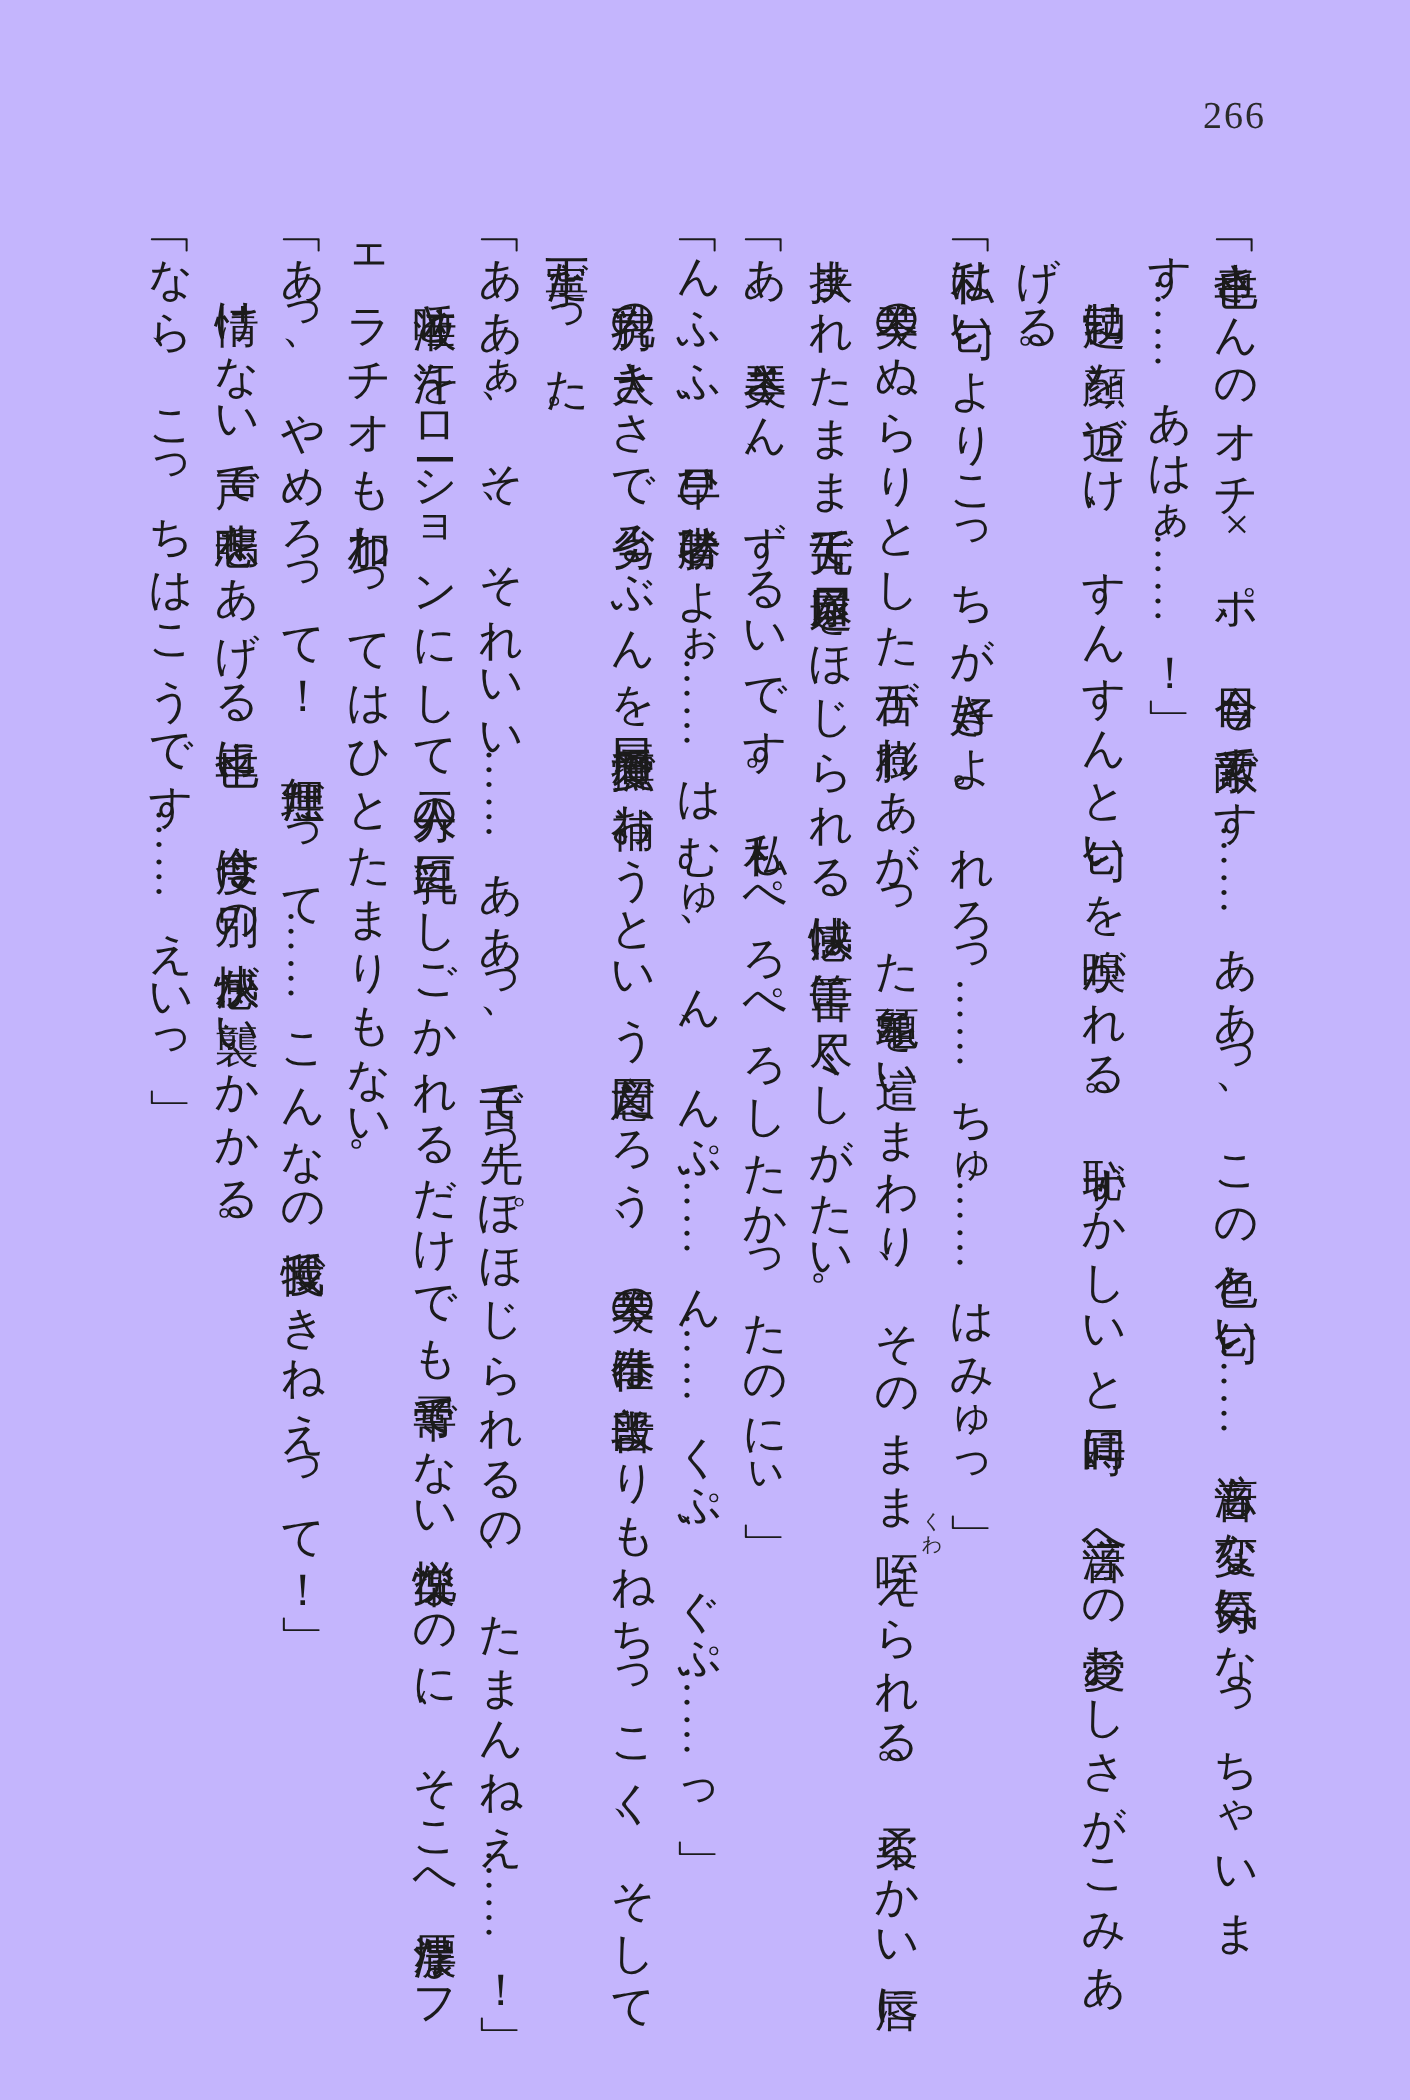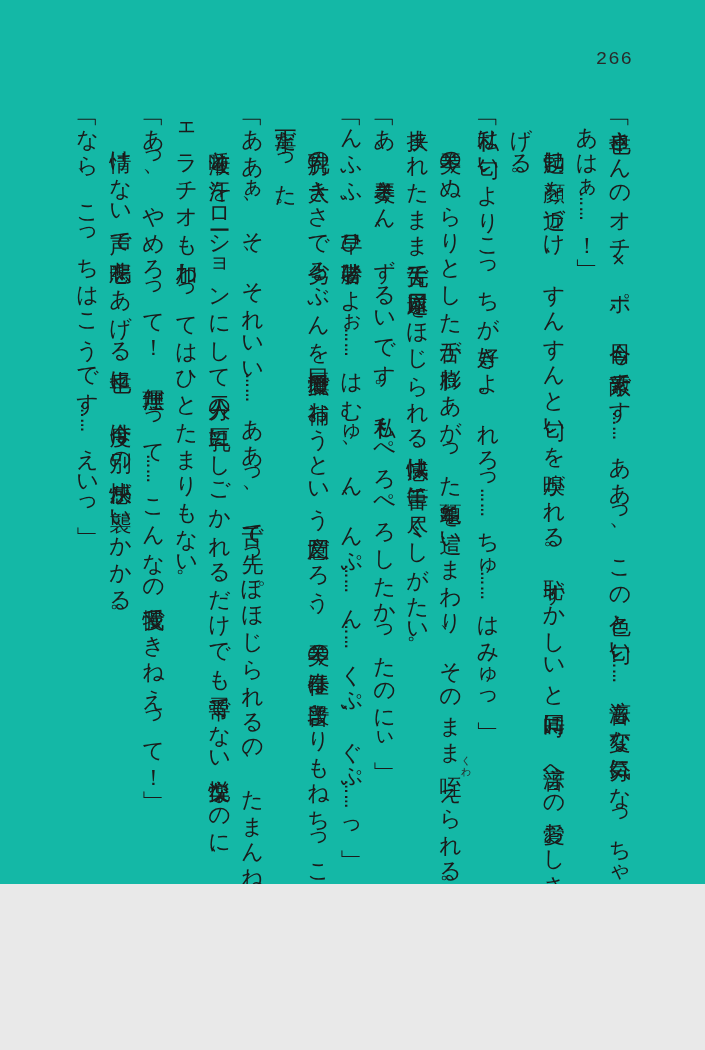--- a/index.html
+++ b/index.html
@@ -1,22 +1,22 @@
 <!DOCTYPE html>
 <html lang="ja"><head>
 <meta charset="utf-8">
 <style>
   html,body{margin:0;padding:0;background:#e9e9e9;}
   .page{
     position:relative;
-    width:705px;height:884px;
+    width:705px;height:1050px;
     margin:0 auto;
-    background:#14b8a6;
+    background:#c4b5fd;
     overflow:hidden;
-    font-family:Liberation Mono, monospace;
+    font-family:Liberation Serif, serif;
     color:#1b1b1b;
   }
   .page-number{
     position:absolute;
     top:48px;right:72px;
     font-size:19px;
     letter-spacing:1px;
     color:#2a2a2a;
   }
   .text-block{

